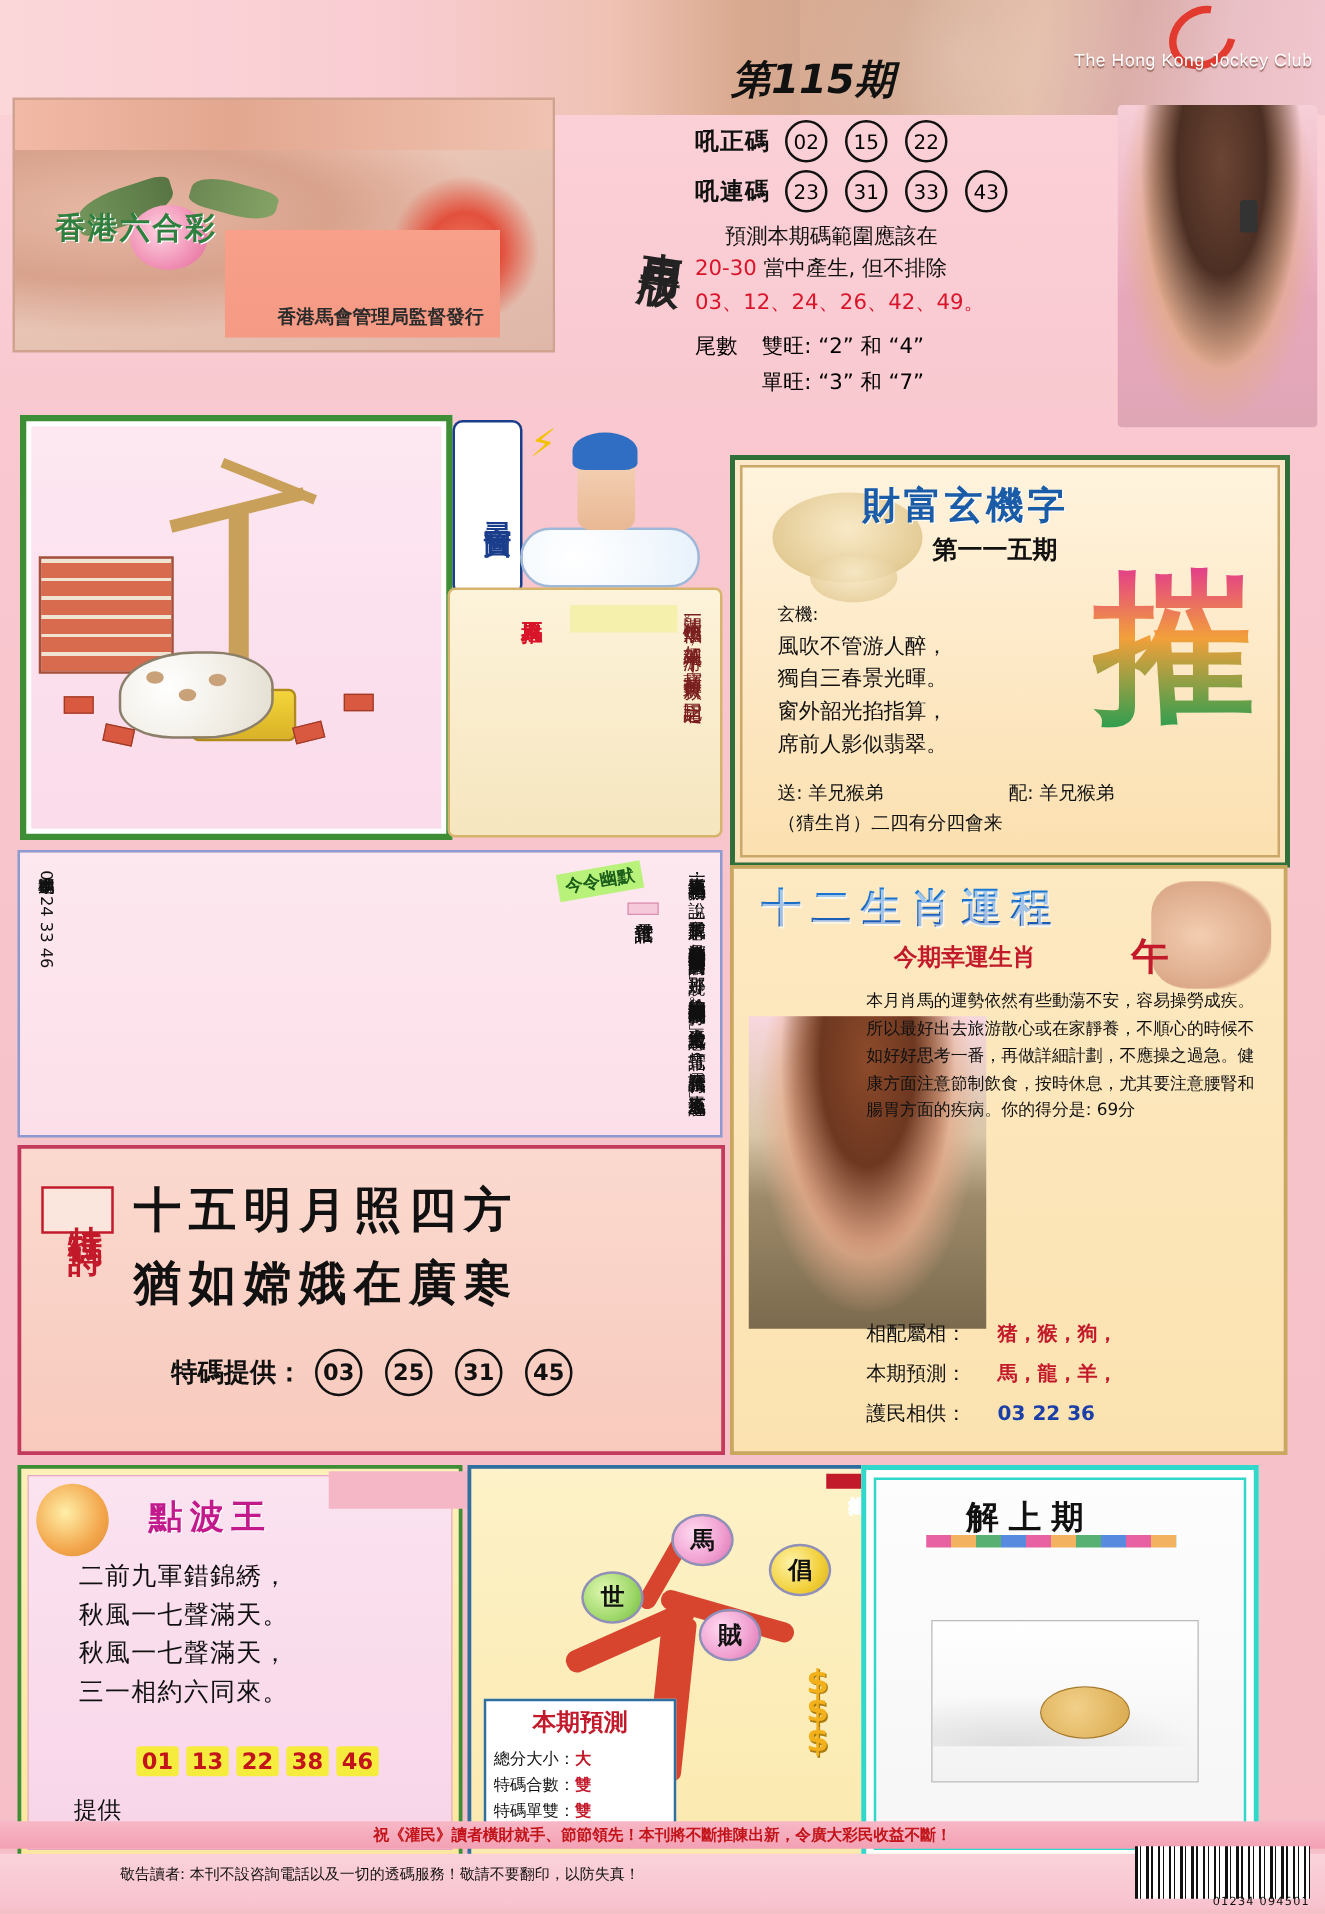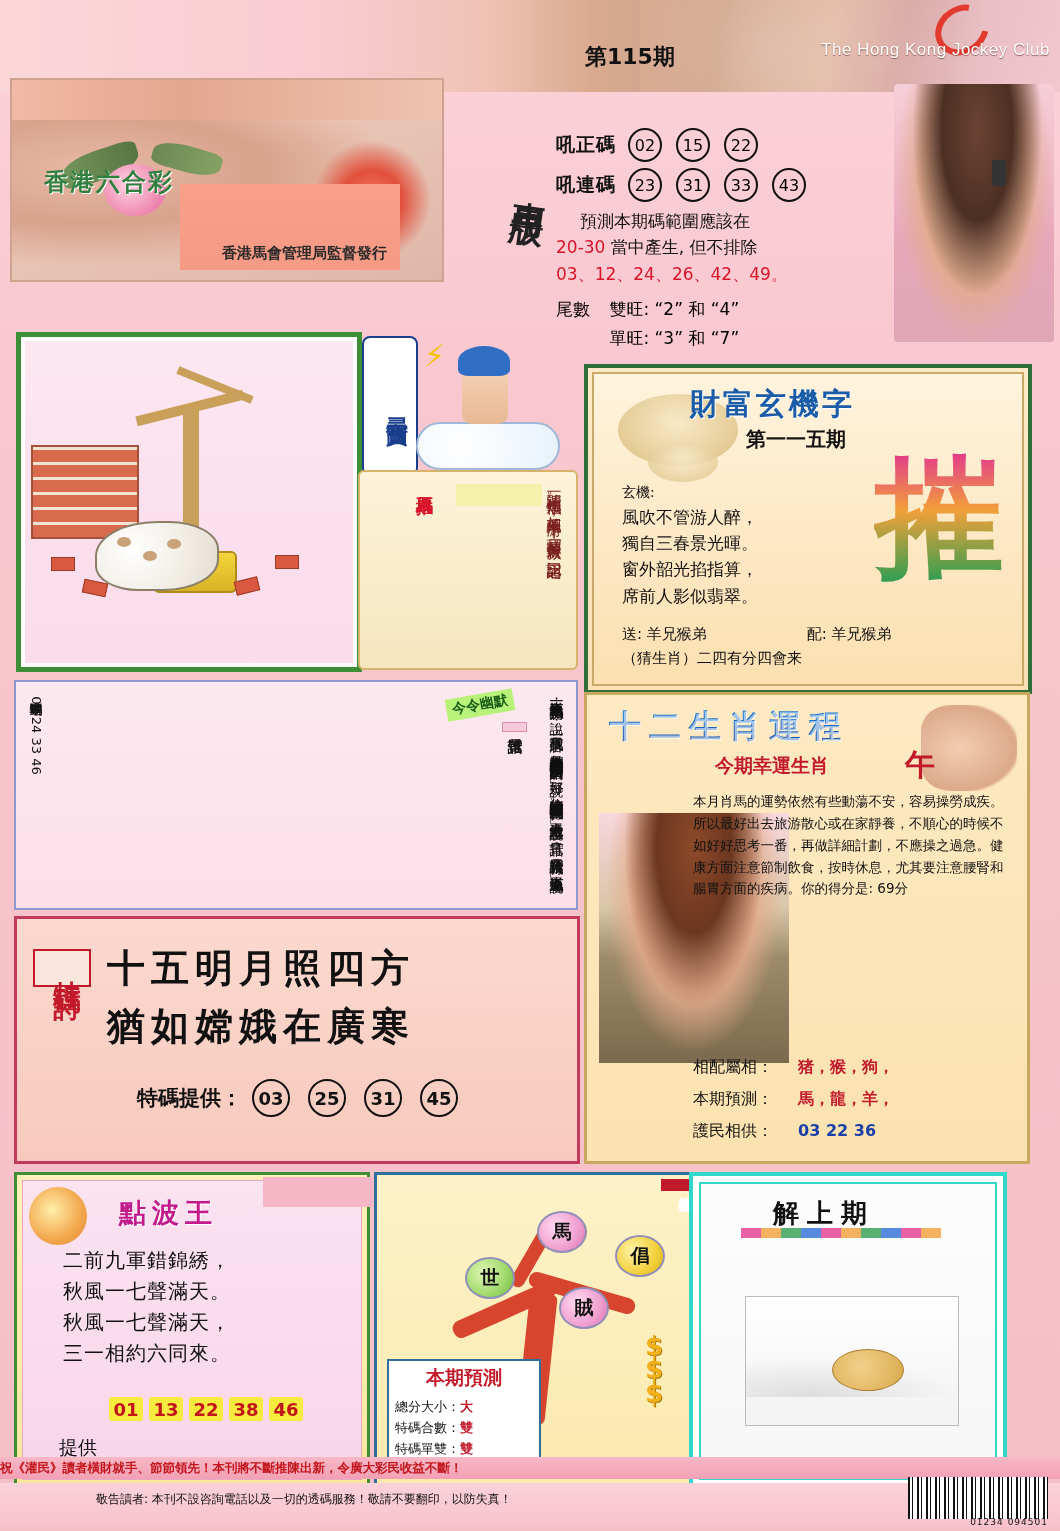--- a/index.html
+++ b/index.html
@@ -13,26 +13,26 @@
       linear-gradient(180deg,#fbd3d8 0%, #f9c7cf 25%, #f7c3cb 60%, #f6bfc8 100%);
   }
   
   .top-strip{position:absolute;left:0;top:0;width:1060px;height:92px;
     background:linear-gradient(90deg,#fbd7da 0%,#f9ccd2 30%,#efc2b4 46%,#d9a98f 56%,#caa58f 66%,#e8b7b0 78%,#f3c4cd 100%);}
   .money-img{position:absolute;right:0;top:0;width:420px;height:92px;
     background:
       radial-gradient(circle at 30% 50%, rgba(255,255,255,.25), transparent 60%),
       linear-gradient(100deg,#d8a78d 0%,#cf9f84 20%,#e0b79f 45%,#d9a9a4 62%,#e9c0c6 80%,#f2c8d0 100%);
     opacity:.95;}
-  .hkjc{position:absolute;right:10px;top:40px;color:#fff;font-size:17px;
+  .hkjc{position:absolute;right:10px;top:40px;color:#fff;font-size:14px;
     letter-spacing:.5px;text-shadow:0 1px 1px #8c5a52;font-family:"Liberation Sans",sans-serif;}
   .hkjc-c{position:absolute;right:70px;top:6px;width:44px;height:36px;
     border:6px solid #e23a2e;border-radius:50%;border-right-color:transparent;transform:rotate(-35deg);}
-  .issue-title{position:absolute;left:585px;top:42px;font-size:22px;font-weight:bold;color:#111;
-    font-family:"DejaVu Sans",sans-serif;}
+  .issue-title{position:absolute;left:585px;top:42px;font-size:32px;font-weight:bold;color:#111;
+    font-family:"DejaVu Sans",sans-serif;font-style:italic;}
 
   
   .cake{position:absolute;left:10px;top:78px;width:430px;height:200px;
     border:2px solid #cfa38f;
     background:
       radial-gradient(ellipse at 18% 45%, #e7b9a6 0%, #d8a28c 35%, transparent 62%),
       radial-gradient(ellipse at 42% 30%, #f2c0b0 0%, transparent 55%),
       linear-gradient(160deg,#f7dfd2 0%,#e9c6b7 45%,#dfb7a8 100%);
     overflow:hidden;}
   .cake-top{position:absolute;left:0;top:0;width:100%;height:40px;
@@ -50,21 +50,21 @@
   .redbox{position:absolute;left:168px;top:104px;width:220px;height:86px;
     background:linear-gradient(180deg,#f8a08a,#f59a84);}
   .cake-caption{position:absolute;left:222px;top:244px;font-size:15px;color:#2b2b2b;font-weight:bold;}
 
   
   .zhuanyong{position:absolute;left:468px;top:172px;width:78px;height:168px;
     writing-mode:vertical-rl;font-size:34px;font-weight:bold;color:#222;letter-spacing:6px;
     transform:rotate(8deg);}
 
   
-  .numpanel{position:absolute;left:556px;top:96px;width:360px;height:230px;margin-top:32px;}
+  .numpanel{position:absolute;left:556px;top:96px;width:360px;height:230px;}
   .nrow{display:flex;align-items:center;margin-bottom:6px;}
   .nlabel{font-size:19px;color:#111;font-weight:bold;margin-right:12px;letter-spacing:1px;}
   .ball{display:inline-flex;align-items:center;justify-content:center;
     width:30px;height:30px;border-radius:50%;border:2px solid #111;font-size:16px;
     margin-right:14px;background:transparent;font-family:"DejaVu Sans",sans-serif;}
   .pred-text{font-size:17px;color:#111;line-height:1.55;margin-top:6px;}
   .pred-text .red{color:#d8152a;}
   .tail{font-size:17px;margin-top:8px;line-height:1.7;}
 
   
@@ -223,21 +223,21 @@
     background:repeating-linear-gradient(90deg,#e23a8c 0 20px,#f2a03a 20px 40px,#2f9e4f 40px 60px,#2f6fd8 60px 80px);opacity:.8;}
   .js-pic{position:absolute;left:44px;top:112px;width:212px;height:128px;border:1px solid #bbb;
     background:linear-gradient(180deg,#fff,#f2f2f2);}
   .js-hill{position:absolute;left:0;bottom:28px;width:100%;height:40px;
     background:radial-gradient(ellipse at 30% 100%,#ddd,transparent 70%);}
   .js-bug{position:absolute;left:86px;top:52px;width:70px;height:40px;border-radius:50%;
     background:radial-gradient(circle at 40% 40%,#f2d08a,#d8a84a);border:1px solid #a87a2a;}
 
   
   .footer-band{position:absolute;left:0;bottom:52px;width:1060px;height:22px;
-    background:linear-gradient(180deg,#f7b8c6,#f3a0b4);display:flex;align-items:center;justify-content:flex-start;}
+    background:linear-gradient(180deg,#f7b8c6,#f3a0b4);display:flex;align-items:center;justify-content:center;}
   .footer-band span{font-size:12.5px;color:#c2141a;font-weight:bold;}
   .footer-note{position:absolute;left:0;bottom:4px;width:1060px;height:44px;
     background:linear-gradient(180deg,#fbd2da,#f8c2cd);}
   .footer-note .t{position:absolute;left:96px;top:8px;font-size:12px;color:#111;}
   .barcode{position:absolute;right:12px;bottom:8px;width:140px;height:42px;
     background:repeating-linear-gradient(90deg,#111 0 2px,#fff 2px 4px,#111 4px 5px,#fff 5px 9px);}
   .barcode-num{position:absolute;right:12px;bottom:0;font-size:9px;color:#111;letter-spacing:1px;}
 </style>
 </head>
 <body>

